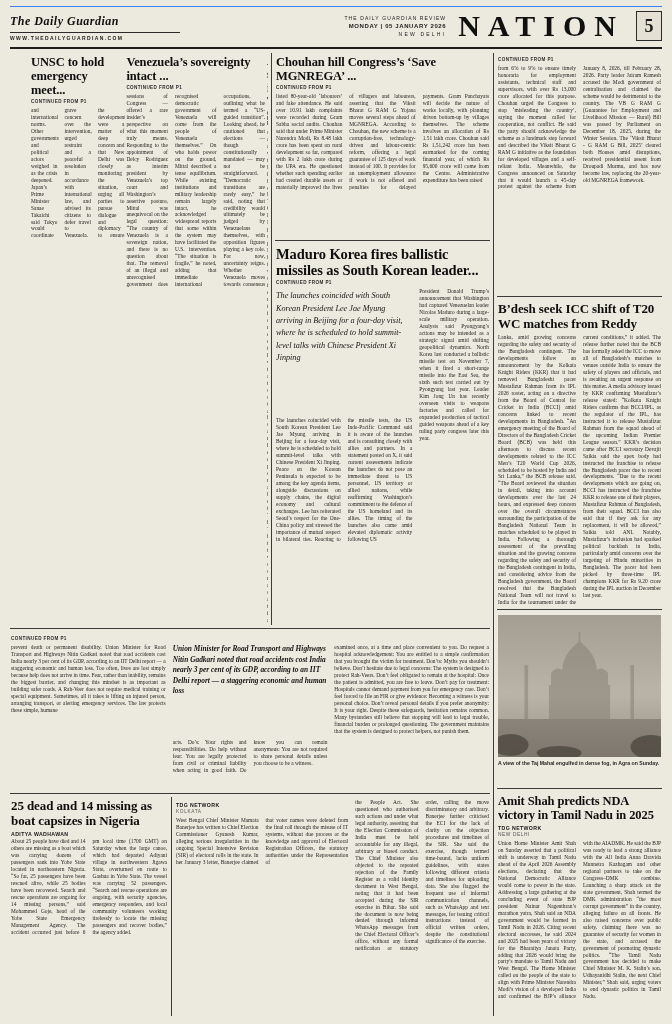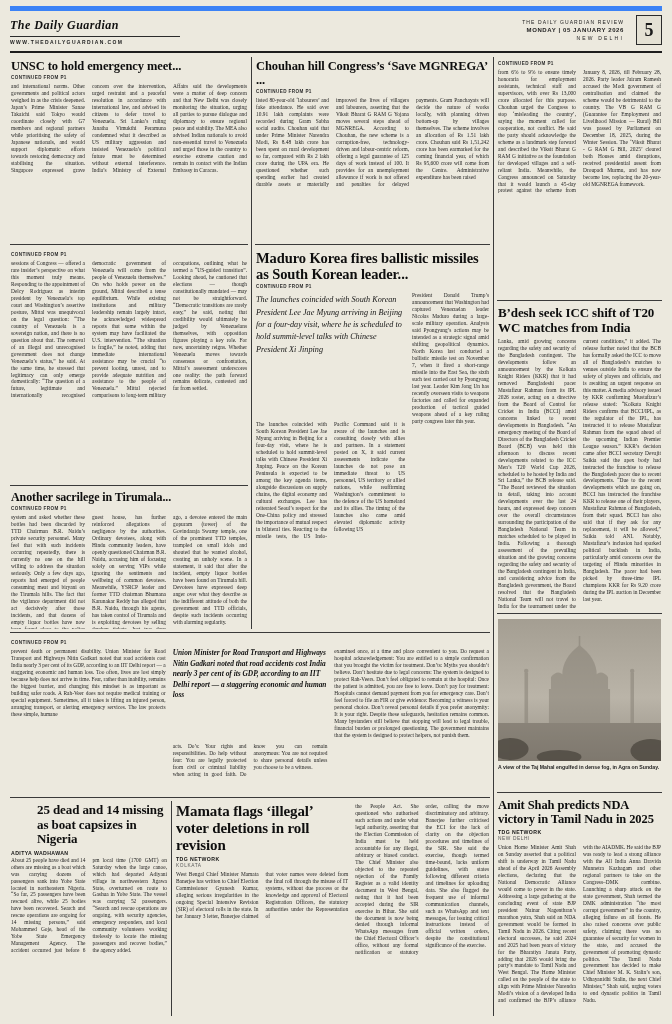--- a/index.html
+++ b/index.html
@@ -1,21 +1,21 @@
 <!DOCTYPE html>
 <html lang="en"><head>
 <meta charset="utf-8">
 <style>
   * { margin:0; padding:0; box-sizing:border-box; }
   html,body { width:672px; height:1024px; }
   body { background:#cfcabd; font-family:"Liberation Serif", serif; color:#1b1b1b; }
   .page { width:672px; height:1024px; background:#ece9de; padding:6px 10px 8px; display:flex; flex-direction:column; }
 
   
-  .masthead { border-top:5px solid #3b82f6; padding:4px 0 3px; display:flex; justify-content:space-between; align-items:flex-end; }
+  .masthead { border-top:1px solid #3b82f6; padding:4px 0 3px; display:flex; justify-content:space-between; align-items:flex-end; }
   .mast-left { width:180px; }
   .logo { font-style:italic; font-weight:bold; font-size:12px; letter-spacing:.5px; color:#101010; }
   .logo-rule { border-top:1px solid #2b2b2b; margin:3px 0 2px; width:170px; }
   .site { font-family:"Liberation Sans",sans-serif; font-size:5px; letter-spacing:1.4px; font-weight:bold; color:#222; }
   .mast-right { display:flex; align-items:center; gap:12px; }
   .mast-info { text-align:right; font-family:"Liberation Sans",sans-serif; color:#222; }
   .info1 { font-size:5px; letter-spacing:1.1px; }
   .info2 { font-size:6px; font-weight:bold; letter-spacing:.6px; margin:2px 0; }
   .info3 { font-size:5px; letter-spacing:2.2px; }
   .section-title { font-size:30px; font-weight:bold; letter-spacing:8px; color:#101010; line-height:1; }
@@ -24,34 +24,34 @@
 
   
   .hrule { border-top:1px solid #3a3a3a; margin:3px 0; flex:0 0 auto; }
   .vrule { width:1px; background:#3a3a3a; margin:0 3px; flex:0 0 auto; align-self:stretch; }
 
   
   .main { flex:1; min-height:0; display:flex; }
   .lc { width:480px; display:flex; flex-direction:column; min-height:0; }
   .right-col { flex:1; display:flex; flex-direction:column; min-height:0; }
   .row-top { height:572px; display:flex; min-height:0; }
-  .stack-left { width:238px; display:flex; flex-direction:column; }
+  .stack-left { width:238px; display:flex; flex-direction:row;margin-left:20px; }
   .stack-center { flex:1; display:flex; flex-direction:column; }
   .row-bottom { flex:1; min-height:0; display:flex; }
 
   
   .article { overflow:hidden; display:flex; flex-direction:column; padding:2px 1px; }
   .kicker { font-family:"Liberation Sans",sans-serif; font-size:4.6px; font-weight:bold; letter-spacing:.4px; color:#2e2e2e; margin:2px 0 3px; }
   .headline { font-weight:bold; color:#0e0e0e; line-height:1.12; letter-spacing:-.1px; }
   .h-md { font-size:12.5px; }
   .h-nk { font-size:14.5px; }
   .h-bd { font-size:13px; }
   .h-sm { font-size:12px; }
   .h-sam { font-size:13.5px; }
-  .h-nig { font-size:13px;margin-left:26px; }
+  .h-nig { font-size:13px; }
   .h-mam { font-size:15px; }
   .h-shah { font-size:12.5px; }
   .body-text { font-size:5.4px; line-height:1.29; text-align:justify; hyphens:auto; -webkit-hyphens:auto; color:#1e1e1e; flex:1; min-height:0; }
   .cols-2 { column-count:2; column-gap:7px; }
   .cols-3 { column-count:3; column-gap:7px; }
   .byline { font-family:"Liberation Sans",sans-serif; font-size:5.2px; font-weight:bold; letter-spacing:.4px; color:#161616; margin:3px 0 1px; }
   .dateline { font-family:"Liberation Sans",sans-serif; font-size:4.8px; letter-spacing:.6px; color:#5a5a5a; margin-bottom:3px; }
 
   
   .nk-row { flex:1; min-height:0; display:flex; gap:7px; }
@@ -86,39 +86,41 @@
       <div class="logo">The Daily Guardian</div>
       <div class="logo-rule"></div>
       <div class="site">WWW.THEDAILYGUARDIAN.COM</div>
     </div>
     <div class="mast-right">
       <div class="mast-info">
         <div class="info1">THE DAILY GUARDIAN REVIEW</div>
         <div class="info2">MONDAY | 05 JANUARY 2026</div>
         <div class="info3">NEW DELHI</div>
       </div>
+      <div class="section-title">NATION</div>
       <div class="page-box">5</div>
     </div>
   </header>
   <div class="header-rule"></div>
 
   <div class="main">
 
     <div class="lc">
 
       <div class="row-top">
 
         <div class="stack-left">
           <article class="article" style="height:184px">
             <h2 class="headline h-md">UNSC to hold emergency meet...</h2>
             <div class="kicker">CONTINUED FROM P1</div>
             <div class="body-text cols-3">and international norms. Other governments and political actors weighed in as the crisis deepened. Japan’s Prime Minister Sanae Takaichi said Tokyo would coordinate closely with G7 members and regional partners while prioritising the safety of Japanese nationals, and would support diplomatic efforts towards restoring democracy and stabilising the situation. Singapore expressed grave concern over the intervention, urged restraint and a peaceful resolution in accordance with international law, and advised its citizens to defer travel to Venezuela. Sri Lanka’s ruling Janatha Vimukthi Peramuna condemned what it described as US military aggression and insisted Venezuela’s political future must be determined without external interference. India’s Ministry of External Affairs said the developments were a matter of deep concern and that New Delhi was closely monitoring the situation, urging all parties to pursue dialogue and diplomacy to ensure regional peace and stability. The MEA also advised Indian nationals to avoid non-essential travel to Venezuela and urged those in the country to exercise extreme caution and remain in contact with the Indian Embassy in Caracas.</div>
           </article>
           <div class="hrule"></div>
           <article class="article" style="height:234px">
+            <h2 class="headline h-md">Venezuela’s sovereignty intact ...</h2>
             <div class="kicker">CONTINUED FROM P1</div>
             <div class="body-text cols-3">sessions of Congress — offered a rare insider’s perspective on what this moment truly means. Responding to the appointment of Delcy Rodriguez as interim president by Venezuela’s top court and Washington’s assertive posture, Mittal was unequivocal on the legal question: “The country of Venezuela is a sovereign nation, and there is no question about that. The removal of an illegal and unrecognised government does not change Venezuela’s status,” he said. At the same time, he stressed that legitimacy can only emerge domestically: “The question of a future, legitimate and internationally recognised democratic government of Venezuela will come from the people of Venezuela themselves.” On who holds power on the ground, Mittal described a tense equilibrium. While existing institutions and military leadership remain largely intact, he acknowledged widespread reports that some within the system may have facilitated the U.S. intervention. “The situation is fragile,” he noted, adding that immediate international assistance may be crucial “to prevent looting, unrest, and to provide adequate nutrition and assistance to the people of Venezuela.” Mittal rejected comparisons to long-term military occupations, outlining what he termed a “US-guided transition”. Looking ahead, he cautioned that elections — though constitutionally mandated — may not be straightforward. “Democratic transitions are rarely easy,” he said, noting that credibility would ultimately be judged by Venezuelans themselves, with opposition figures playing a key role. For now, uncertainty reigns. Whether Venezuela moves towards consensus or confrontation, Mittal’s assessment underscores one reality: the path forward remains delicate, contested and far from settled.</div>
           </article>
           <div class="hrule"></div>
           <article class="article" style="flex:1">
             <h2 class="headline h-sm">Another sacrilege in Tirumala...</h2>
             <div class="kicker">CONTINUED FROM P1</div>
             <div class="body-text cols-3">system and asked whether these bottles had been discarded by TTD Chairman B.R. Naidu’s private security personnel. Many feel that with such incidents occurring repeatedly, there is currently no one on the hill willing to address the situation seriously. Only a few days ago, reports had emerged of people consuming meat and biryani on the Tirumala hills. The fact that the vigilance department did not act decisively after those incidents, and that dozens of empty liquor bottles have now been found close to the police guest house, has further reinforced allegations of negligence by the authorities. Ordinary devotees, along with Hindu community leaders, have openly questioned Chairman B.R. Naidu, accusing him of focusing solely on serving VIPs while ignoring the sentiments and wellbeing of common devotees. Meanwhile, YSRCP leader and former TTD chairman Bhumana Karunakar Reddy has alleged that B.R. Naidu, through his agents, has taken control of Tirumala and is exploiting devotees by selling darshan tickets. Just two days ago, a devotee entered the main gopuram (tower) of the Govindaraja Swamy temple, one of the prominent TTD temples, trampled on small idols and shouted that he wanted alcohol, creating an unholy scene. In a statement, it said that after the incident, empty liquor bottles have been found on Tirumala hill. Devotees have expressed deep anger over what they describe as the indifferent attitude of both the government and TTD officials, despite such incidents occurring with alarming regularity.</div>
           </article>
         </div>
@@ -165,21 +167,20 @@
       <div class="row-bottom">
         <article class="article" style="width:158px">
           <h2 class="headline h-nig">25 dead and 14 missing as boat capsizes in Nigeria</h2>
           <div class="byline">ADITYA WADHAWAN</div>
           <div class="body-text cols-2" style="flex:1;min-height:0">About 25 people have died and 14 others are missing as a boat which was carrying dozens of passengers sank into Yobe State located in northeastern Nigeria. “So far, 25 passengers have been rescued alive, while 25 bodies have been recovered. Search and rescue operations are ongoing for 14 missing persons,” said Mohammed Goje, head of the Yobe State Emergency Management Agency. The accident occurred just before 6 pm local time (1700 GMT) on Saturday when the large canoe, which had departed Adiyani village in northwestern Jigawa State, overturned en route to Gashua in Yobe State. The vessel was carrying 52 passengers. “Search and rescue operations are ongoing, with security agencies, emergency responders, and local community volunteers working tirelessly to locate the missing passengers and recover bodies,” the agency added.</div>
         </article>
         <div class="vrule"></div>
         <article class="article" style="flex:1">
           <div class="mam-row">
             <div class="mam-left">
-              <h2 class="headline h-mam">Mamata flags ‘illegal’ voter deletions in roll revision</h2>
               <div class="byline">TDG NETWORK</div>
               <div class="dateline">KOLKATA</div>
               <div class="body-text cols-2" style="flex:1;min-height:0">West Bengal Chief Minister Mamata Banerjee has written to Chief Election Commissioner Gyanesh Kumar, alleging serious irregularities in the ongoing Special Intensive Revision (SIR) of electoral rolls in the state. In her January 3 letter, Banerjee claimed that voter names were deleted from the final roll through the misuse of IT systems, without due process or the knowledge and approval of Electoral Registration Officers, the statutory authorities under the Representation of</div>
             </div>
             <div class="body-text cols-2 mam-right">the People Act. She questioned who authorised such actions and under what legal authority, asserting that the Election Commission of India must be held accountable for any illegal, arbitrary or biased conduct. The Chief Minister also objected to the repeated rejection of the Family Register as a valid identity document in West Bengal, noting that it had been accepted during the SIR exercise in Bihar. She said the document is now being denied through informal WhatsApp messages from the Chief Electoral Officer’s office, without any formal notification or statutory order, calling the move discriminatory and arbitrary. Banerjee further criticised the ECI for the lack of clarity on the objection procedures and timelines of the SIR. She said the exercise, though termed time-bound, lacks uniform guidelines, with states following different criteria and timelines for uploading data. She also flagged the frequent use of informal communication channels, such as WhatsApp and text messages, for issuing critical instructions instead of official written orders, despite the constitutional significance of the exercise.</div>
           </div>
         </article>
       </div>
     </div>
 
@@ -188,21 +189,21 @@
     <div class="right-col">
 
       <section class="article" style="height:240px">
         <div class="kicker">CONTINUED FROM P1</div>
         <div class="body-text cols-2" style="flex:1;min-height:0">from 6% to 9% to ensure timely honoraria for employment assistants, technical staff and supervisors, with over Rs 13,000 crore allocated for this purpose. Chouhan urged the Congress to stop ‘misleading the country’, saying the moment called for cooperation, not conflict. He said the party should acknowledge the scheme as a landmark step forward and described the Viksit Bharat G RAM G initiative as the foundation for developed villages and a self-reliant India. Meanwhile, the Congress announced on Saturday that it would launch a 45-day protest against the scheme from January 8, 2026, till February 28, 2026. Party leader Jairam Ramesh accused the Modi government of centralisation and claimed the scheme would be detrimental to the country. The VB G RAM G (Guarantee for Employment and Livelihood Mission — Rural) Bill was passed by Parliament on December 18, 2025, during the Winter Session. The ‘Viksit Bharat - G RAM G Bill, 2025’ cleared both Houses amid disruptions, received presidential assent from Droupadi Murmu, and has now become law, replacing the 20-year-old MGNREGA framework.</div>
       </section>
 
       <div class="hrule"></div>
 
       <article class="article" style="height:306px">
-        <h2 class="headline h-bd">B’desh seek ICC shift of T20 WC matches from India</h2>
+        <h2 class="headline h-bd">B’desh seek ICC shift of T20 WC matches from Reddy</h2>
         <div class="body-text cols-2" style="flex:1;min-height:0;margin-top:3px">Lanka, amid growing concerns regarding the safety and security of the Bangladesh contingent. The developments follow an announcement by the Kolkata Knight Riders (KKR) that it had removed Bangladeshi pacer Mustafizur Rahman from its IPL 2026 roster, acting on a directive from the Board of Control for Cricket in India (BCCI) amid concerns linked to recent developments in Bangladesh. “An emergency meeting of the Board of Directors of the Bangladesh Cricket Board (BCB) was held this afternoon to discuss recent developments related to the ICC Men’s T20 World Cup 2026, scheduled to be hosted by India and Sri Lanka,” the BCB release said. “The Board reviewed the situation in detail, taking into account developments over the last 24 hours, and expressed deep concern over the overall circumstances surrounding the participation of the Bangladesh National Team in matches scheduled to be played in India. Following a thorough assessment of the prevailing situation and the growing concerns regarding the safety and security of the Bangladesh contingent in India, and considering advice from the Bangladesh government, the Board resolved that the Bangladesh National Team will not travel to India for the tournament under the current conditions,” it added. The release further noted that the BCB has formally asked the ICC to move all of Bangladesh’s matches to venues outside India to ensure the safety of players and officials, and is awaiting an urgent response on this matter. A media advisory issued by KKR confirming Mustafizur’s release stated: “Kolkata Knight Riders confirms that BCCI/IPL, as the regulator of the IPL, has instructed it to release Mustafizur Rahman from the squad ahead of the upcoming Indian Premier League season.” KKR’s decision came after BCCI secretary Devajit Saikia said the apex body had instructed the franchise to release the Bangladesh pacer due to recent developments. “Due to the recent developments which are going on, BCCI has instructed the franchise KKR to release one of their players, Mustafizur Rahman of Bangladesh, from their squad. BCCI has also said that if they ask for any replacement, it will be allowed,” Saikia told ANI. Notably, Mustafizur’s inclusion had sparked political backlash in India, particularly amid concerns over the targeting of Hindu minorities in Bangladesh. The pacer had been picked by three-time IPL champions KKR for Rs 9.20 crore during the IPL auction in December last year.</div>
       </article>
 
       <div class="hrule"></div>
 
       <figure class="photo-fig" style="height:172px">
         <div class="photo-frame">
           <svg viewBox="0 0 160 142" preserveAspectRatio="none">
             <g fill="#837d72" opacity="0.5">
               <rect x="26" y="54" width="3.5" height="50"></rect>

